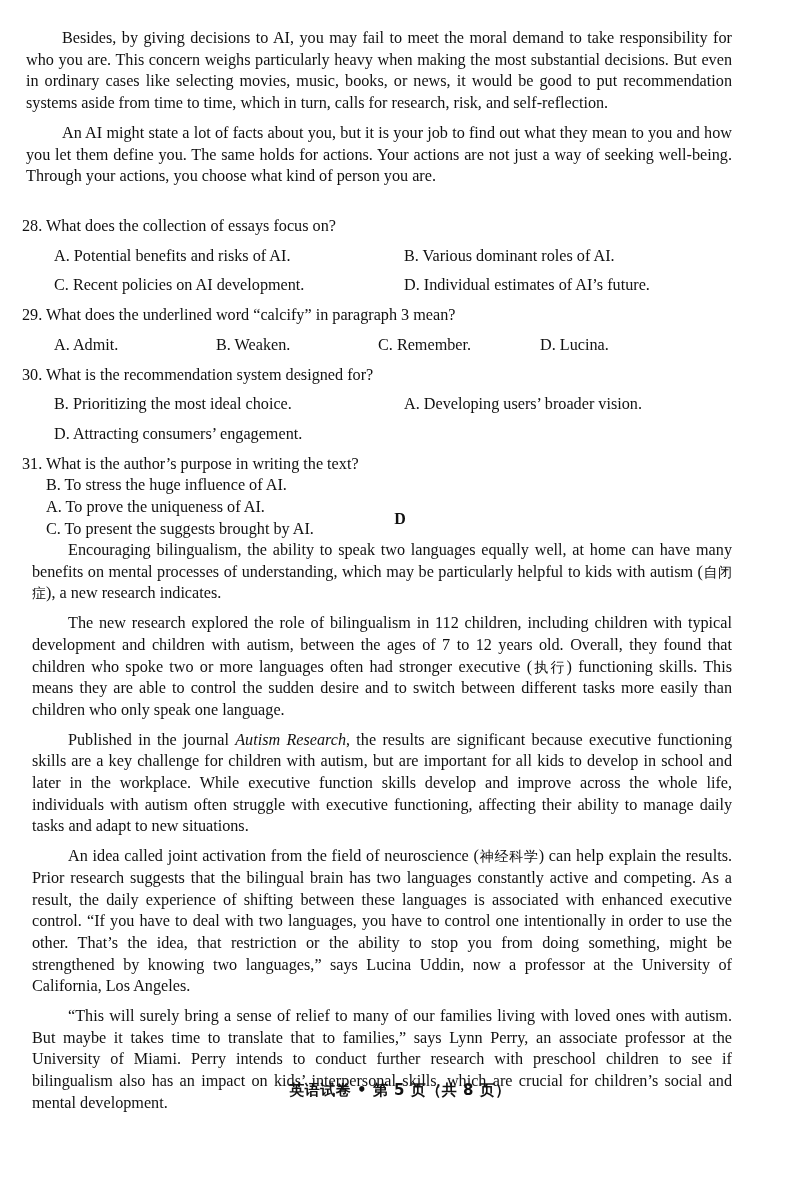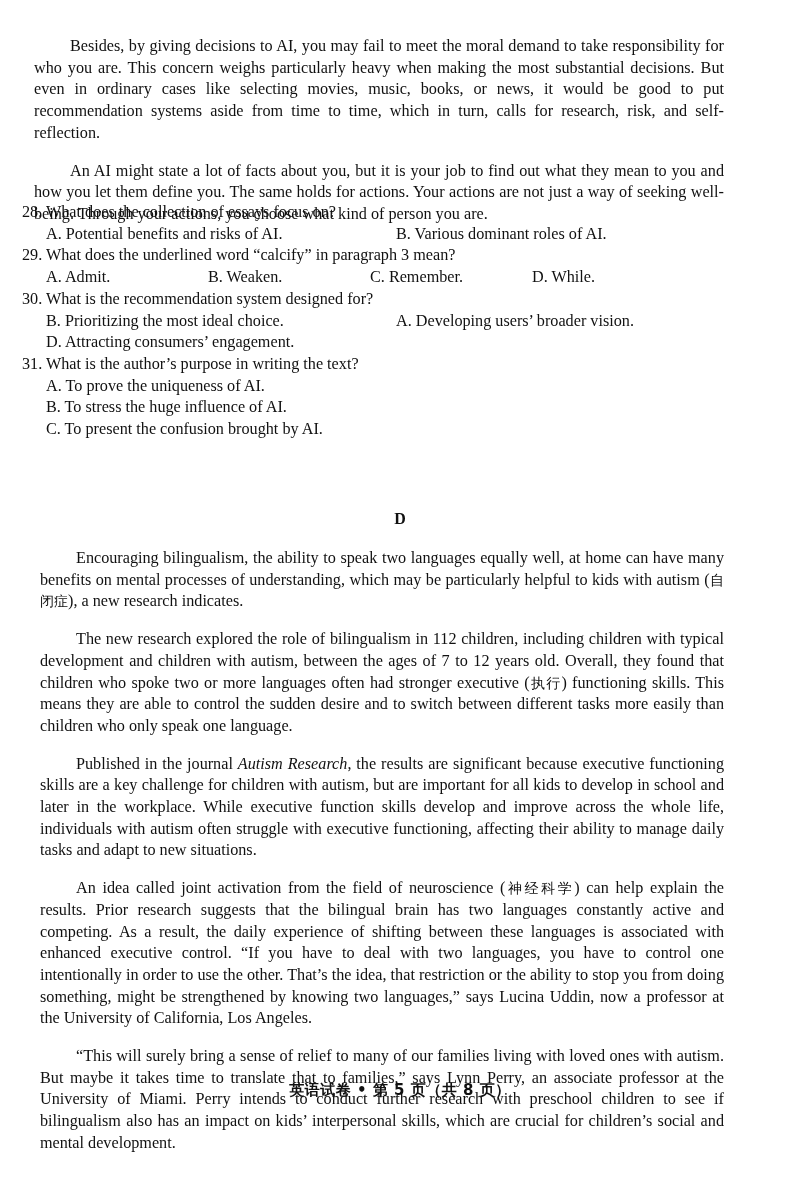--- a/index.html
+++ b/index.html
@@ -3,75 +3,79 @@
 <meta charset="utf-8">
 <style>
   html, body { margin: 0; padding: 0; background: #ffffff; }
   body {
     width: 800px; height: 1183px; overflow: hidden; position: relative;
     font-family: "Liberation Serif", "DejaVu Serif", serif;
     color: #111111; font-size: 16.2px; line-height: 21.7px;
   }
   .page { position: absolute; left: 0; top: 0; width: 800px; height: 1183px; }
   .block { position: absolute; }
-  .para { text-align: justify; text-align-last: left; margin: 16px; }
+  .para { text-align: justify; text-align-last: left; margin: 8px; }
   .para.indent { text-indent: 36px; }
   .q { margin: 0; }
-  .opt-row { display: flex; margin: 0; padding-left: 24px; }
+  .opt-row { display: flex; margin: 8px; padding-left: 24px; }
   .opt-row .opt { flex: none; }
   .opt-row.two .opt { width: 350px; }
   .opt-row.four .opt { width: 162px; }
   .opt-single { margin: 0; padding-left: 24px; }
   .cjk { font-family: Liberation Serif, serif; font-size: 14px; }
   .section-title { position: absolute; left: 0; width: 800px; text-align: center; font-weight: bold; top: 508px; font-size: 16px; }
   .footer { position: absolute; left: 0; width: 800px; text-align: center; top: 1080px; font-family: "DejaVu Sans", sans-serif; font-weight: bold; font-size: 15px; letter-spacing: 0.5px; }
   em { }
 </style>
 </head>
 <body>
 
 <div class="page">
 
   <div class="block" style="left:18px; top:20px; width:722px;">
     <p class="para indent">Besides, by giving decisions to AI, you may fail to meet the moral demand to take responsibility for who you are. This concern weighs particularly heavy when making the most substantial decisions. But even in ordinary cases like selecting movies, music, books, or news, it would be good to put recommendation systems aside from time to time, which in turn, calls for research, risk, and self-reflection.</p>
     <p class="para indent">An AI might state a lot of facts about you, but it is your job to find out what they mean to you and how you let them define you. The same holds for actions. Your actions are not just a way of seeking well-being. Through your actions, you choose what kind of person you are.</p>
   </div>
 
-  <div class="block" style="left:22px; top:202px; width:740px;">
+  <div class="block" style="left:22px; top:216px; width:740px;">
     <div>
       <p class="q">28. What does the collection of essays focus on?</p>
       <div class="opt-row two">
         <span class="opt">A. Potential benefits and risks of AI.</span>
         <span class="opt">B. Various dominant roles of AI.</span>
+      </div>
+      <div class="opt-row two">
+        <span class="opt">C. Recent policies on AI development.</span>
+        <span class="opt">D. Individual estimates of AI’s future.</span>
       </div>
     </div>
     <div>
       <p class="q">29. What does the underlined word “calcify” in paragraph 3 mean?</p>
       <div class="opt-row four">
         <span class="opt">A. Admit.</span>
         <span class="opt">B. Weaken.</span>
         <span class="opt">C. Remember.</span>
-        <span class="opt">D. While.</span>
+        <span class="opt">D. Lucina.</span>
       </div>
     </div>
     <div>
       <p class="q">30. What is the recommendation system designed for?</p>
       <div class="opt-row two">
         <span class="opt">B. Prioritizing the most ideal choice.</span>
         <span class="opt">A. Developing users’ broader vision.</span>
       </div>
       <div class="opt-row two">
         <span class="opt">D. Attracting consumers’ engagement.</span>
       </div>
     </div>
     <div>
       <p class="q">31. What is the author’s purpose in writing the text?</p>
+      <p class="opt-single">B. To stress the huge influence of AI.</p>
       <p class="opt-single">A. To prove the uniqueness of AI.</p>
-      <p class="opt-single">B. To stress the huge influence of AI.</p>
-      <p class="opt-single">C. To present the confusion brought by AI.</p>
+      <p class="opt-single">C. To present the suggests brought by AI.</p>
     </div>
   </div>
 
   <div class="section-title">D</div>
 
   <div class="block" style="left:24px; top:532px; width:716px;">
     <p class="para indent"><span>Encouraging bilingualism, the ability to speak two languages equally well, at home can have many benefits on mental processes of understanding, which may be particularly helpful to kids with autism (</span><span class="cjk">自闭症</span><span>), a new research indicates.</span></p>
     <p class="para indent"><span>The new research explored the role of bilingualism in 112 children, including children with typical development and children with autism, between the ages of 7 to 12 years old. Overall, they found that children who spoke two or more languages often had stronger executive (</span><span class="cjk">执行</span><span>) functioning skills. This means they are able to control the sudden desire and to switch between different tasks more easily than children who only speak one language.</span></p>
     <p class="para indent"><span>Published in the journal </span><em>Autism Research</em><span>, the results are significant because executive functioning skills are a key challenge for children with autism, but are important for all kids to develop in school and later in the workplace. While executive function skills develop and improve across the whole life, individuals with autism often struggle with executive functioning, affecting their ability to manage daily tasks and adapt to new situations.</span></p>
     <p class="para indent"><span>An idea called joint activation from the field of neuroscience (</span><span class="cjk">神经科学</span><span>) can help explain the results. Prior research suggests that the bilingual brain has two languages constantly active and competing. As a result, the daily experience of shifting between these languages is associated with enhanced executive control. “If you have to deal with two languages, you have to control one intentionally in order to use the other. That’s the idea, that restriction or the ability to stop you from doing something, might be strengthened by knowing two languages,” says Lucina Uddin, now a professor at the University of California, Los Angeles.</span></p>

